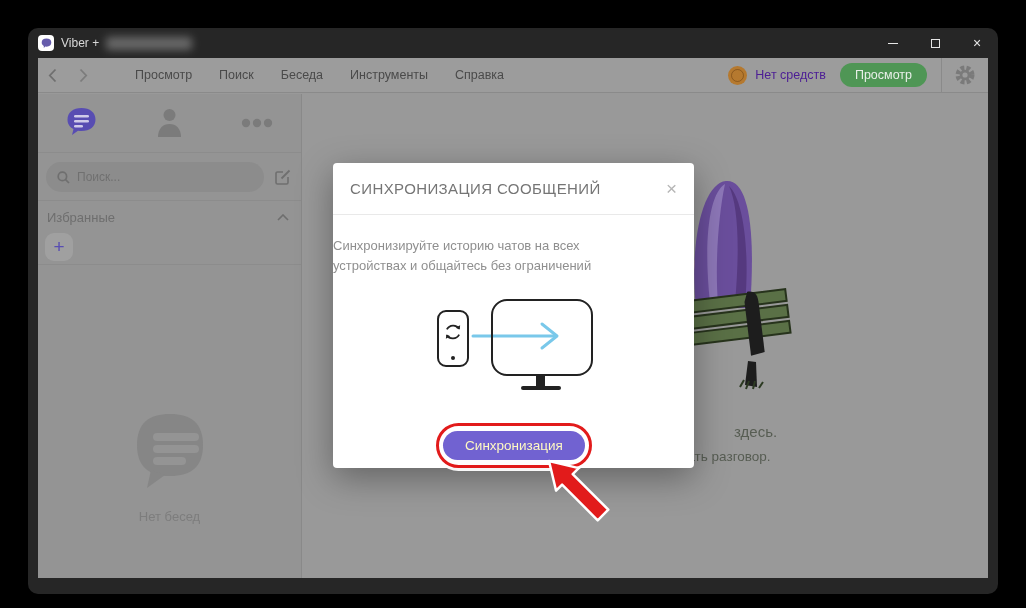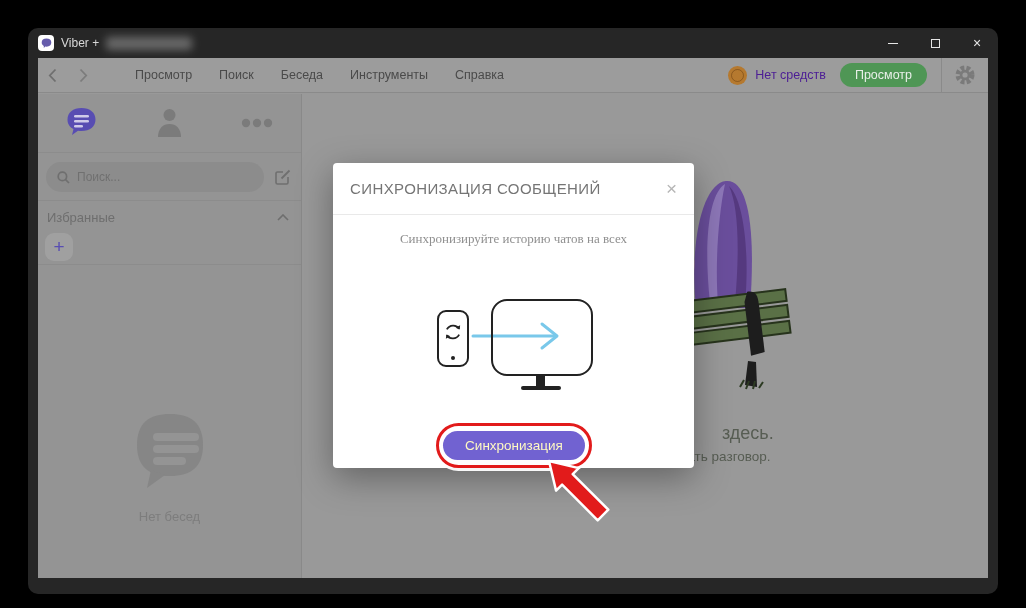--- a/index.html
+++ b/index.html
@@ -58,31 +58,31 @@
   .fav-chevron { margin-left:auto; display:flex; }
   .plus-btn { position:absolute; left:7px; top:31px; width:28px; height:28px; background:#a0a0a0; border:none;
               border-radius:9px; color:var(--sidebar-accent); font-size:19px; line-height:26px; font-family:inherit; }
   .empty-state { position:absolute; left:0; top:318px; width:100%; text-align:center; }
   .empty-state svg { display:inline-block; }
   .empty-label { margin-top:13px; color:#7d7d7d; font-size:13px; }
 
   
   .main { position:absolute; left:265px; top:36px; width:685px; height:484px; background:#999; }
   .mascot { position:absolute; left:385px; top:81px; }
-  .hint1 { position:absolute; left:419px; top:329px; font-size:18px; color:#575d53; }
+  .hint1 { position:absolute; left:431px; top:329px; font-size:15px; color:#575d53; }
   .hint2 { position:absolute; left:202px; top:355px; font-size:13.5px; color:#575d53; white-space:nowrap; }
 
   
   .modal { position:absolute; left:333px; top:163px; width:361px; height:305px; background:#fff;
            border-radius:4px; box-shadow:0 10px 35px rgba(0,0,0,.35); }
   .modal-head { height:52px; display:flex; align-items:center; padding:0 17px; border-bottom:1px solid #e9e9e9; }
   .modal-title { color:#757575; font-size:15px; letter-spacing:.4px; }
   .modal-close { margin-left:auto; background:none; border:none; color:#b6b6b6; font-size:19px; line-height:1;
                  font-family:inherit; padding:0; }
-  .modal-body { text-align:center; margin-top:14px; font-size:13px; color:#8f8f8f; line-height:1.5;font-family:Liberation Serif, serif; }
+  .modal-body { text-align:left; margin-top:21px; font-size:13px; color:#8f8f8f; line-height:1.5; }
 
   .sync-illu { position:absolute; left:0; top:132px; width:100%; height:110px; }
   .phone { position:absolute; left:104px; top:15px; width:32px; height:57px; border:2.5px solid #222; border-radius:9px; }
   .phone-dot { position:absolute; left:50%; bottom:5px; width:4px; height:4px; margin-left:-2px; background:#222; border-radius:50%; }
   .phone svg { position:absolute; left:3px; top:9px; }
   .monitor { position:absolute; left:158px; top:4px; width:102px; height:77px; border:2.5px solid #222; border-radius:16px; }
   .mon-stem { position:absolute; left:203px; top:81px; width:9px; height:10px; background:#222; }
   .mon-base { position:absolute; left:188px; top:91px; width:40px; height:4px; background:#222; border-radius:2px; }
   .blue-arrow { position:absolute; left:138px; top:25px; }
 
@@ -244,20 +244,21 @@
   </div>
 </div>
 
 <div class="modal">
   <div class="modal-head">
     <span class="modal-title">СИНХРОНИЗАЦИЯ СООБЩЕНИЙ</span>
     <button class="modal-close"><span>×</span></button>
   </div>
   <div class="modal-body">
     <div>Синхронизируйте историю чатов на всех</div>
+    <div>устройствах и общайтесь без ограничений</div>
   </div>
 
   <div class="sync-illu">
     <div class="phone">
       <svg width="22" height="22" viewBox="0 0 24 24">
         <path d="M18.9 8.4 A8 8 0 0 0 5.3 9.2" fill="none" stroke="#222" stroke-width="2"></path>
         <path d="M5.1 15.6 A8 8 0 0 0 18.7 14.8" fill="none" stroke="#222" stroke-width="2"></path>
         <path d="M19.8 4.6 L19.2 9.4 L14.8 7.4 Z" fill="#222"></path>
         <path d="M4.2 19.4 L4.8 14.6 L9.2 16.6 Z" fill="#222"></path>
       </svg>

